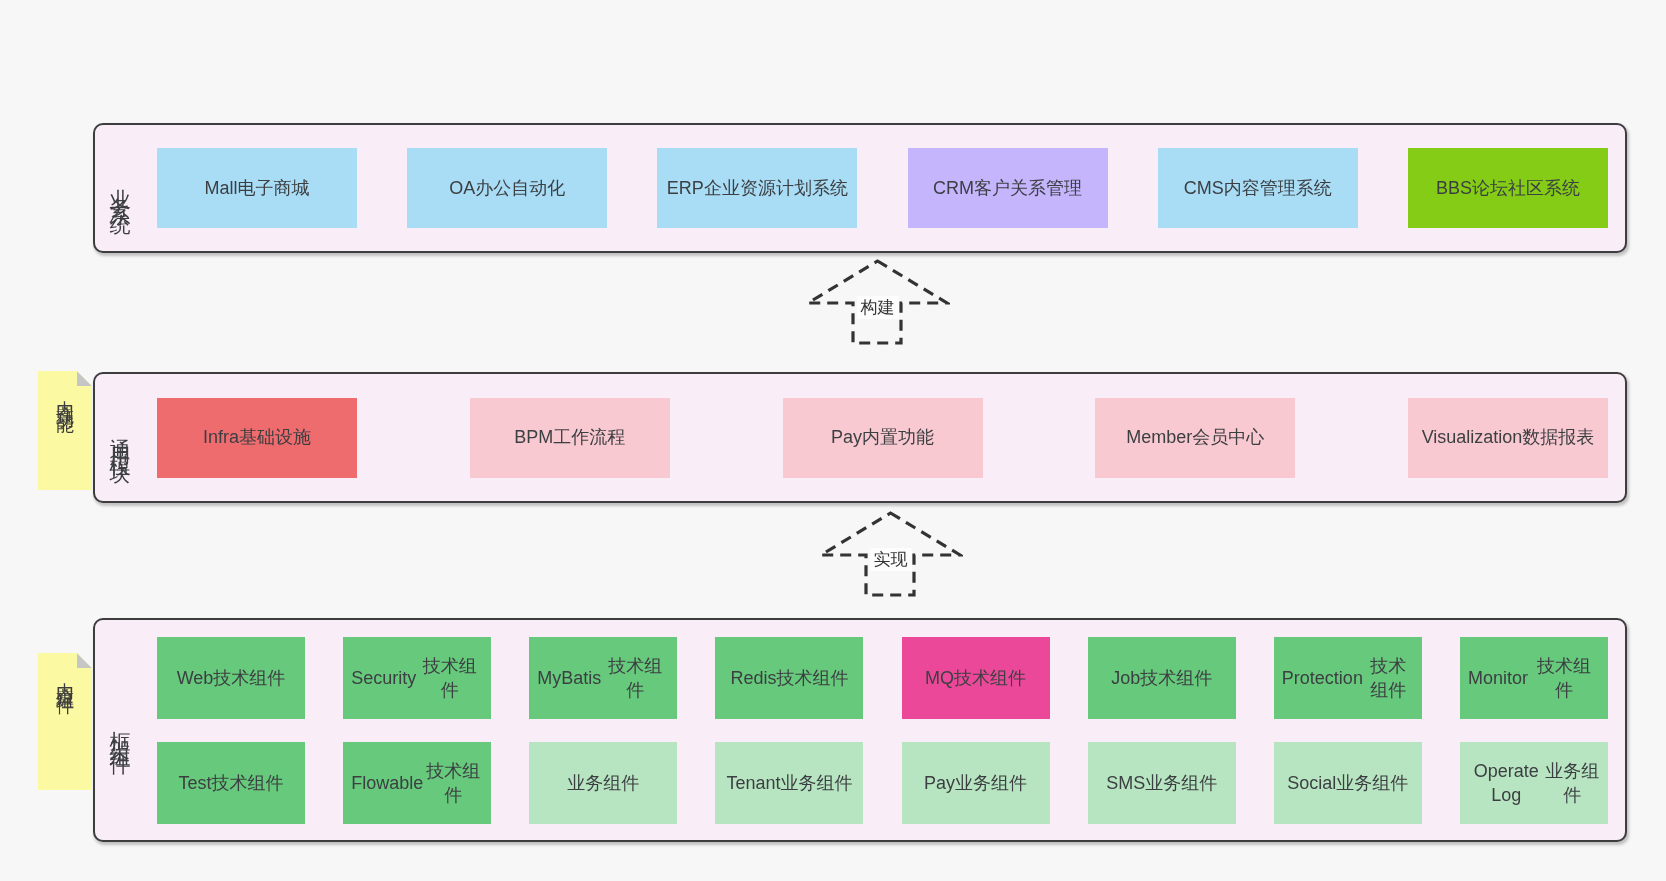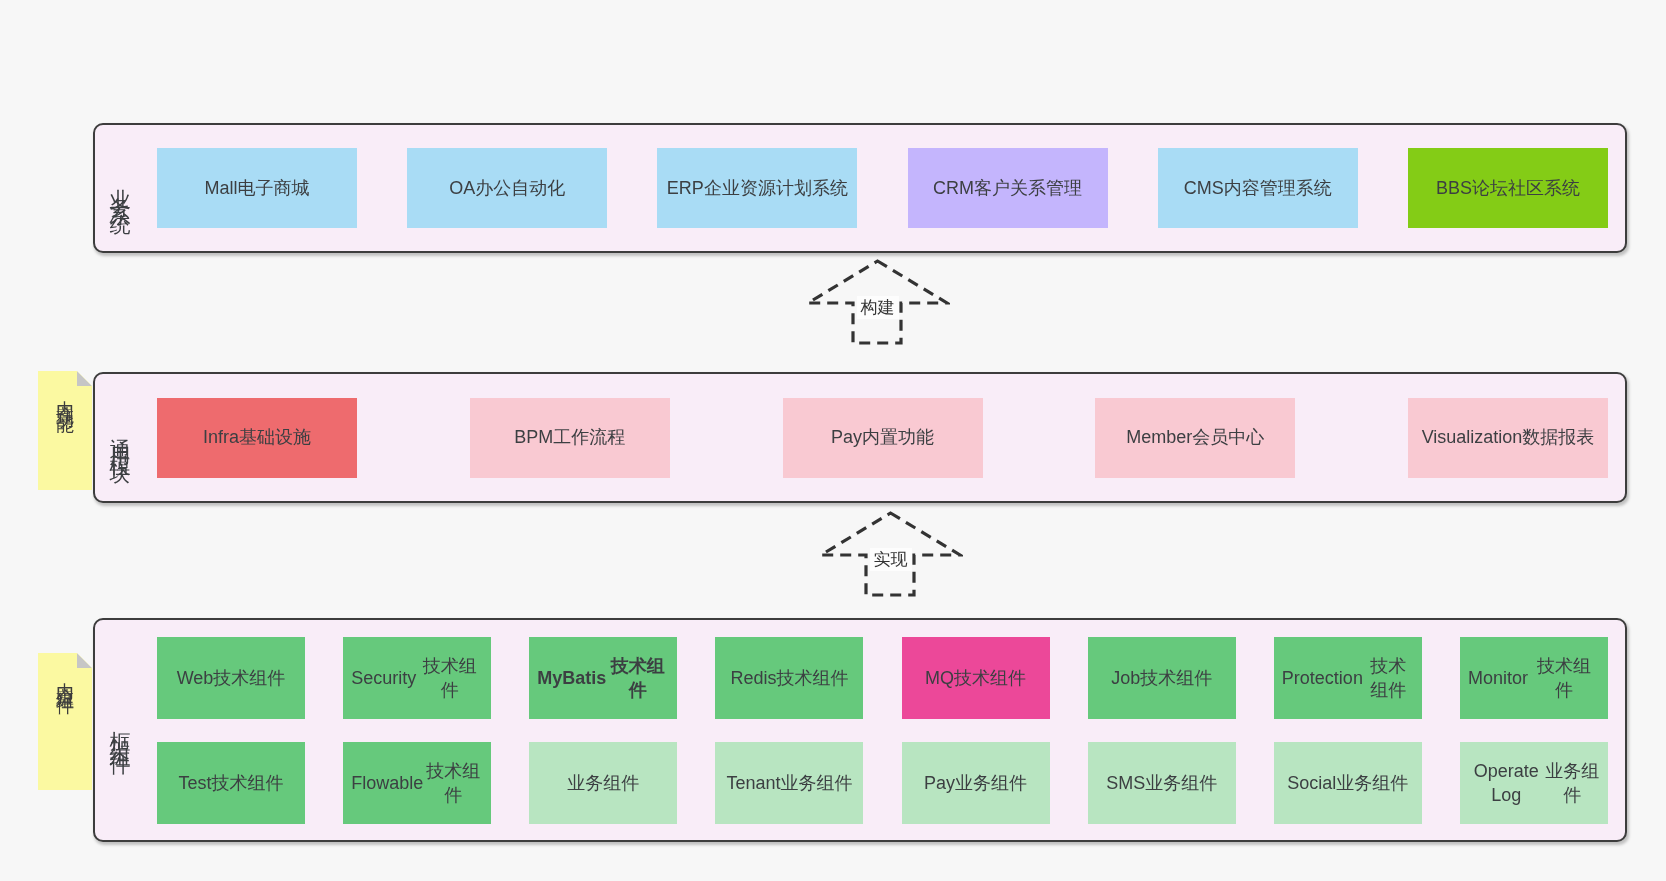--- a/index.html
+++ b/index.html
@@ -227,21 +227,21 @@
     <div class="rows">
       <div class="row">
           <div class="box" style="background: rgb(102, 201, 124);">
             <div>Web</div>
             <div>技术组件</div>
           </div>
           <div class="box" style="background: rgb(102, 201, 124);">
             <div>Security</div>
             <div>技术组件</div>
           </div>
-          <div class="box" style="background: rgb(102, 201, 124); font-weight: bold;">
+          <div class="box" style="background: rgb(102, 201, 124);">
             <div>MyBatis</div>
             <div>技术组件</div>
           </div>
           <div class="box" style="background: rgb(102, 201, 124);">
             <div>Redis</div>
             <div>技术组件</div>
           </div>
           <div class="box" style="background: #ec4899;">
             <div>MQ</div>
             <div>技术组件</div>

